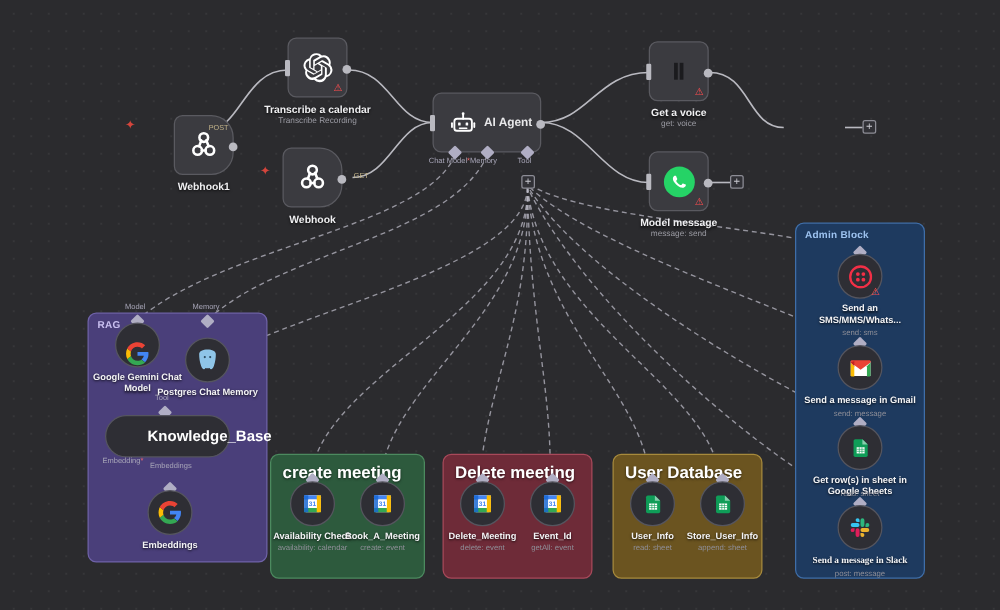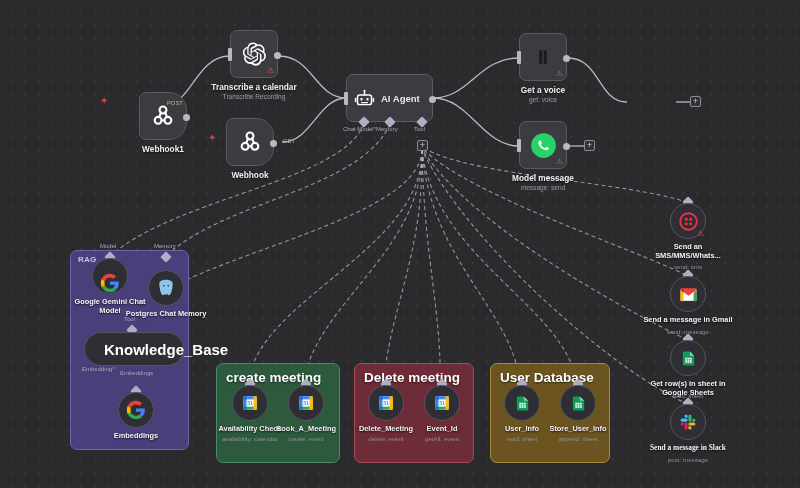--- a/index.html
+++ b/index.html
@@ -36,21 +36,21 @@
 
   
   .node {
     position:absolute;
     width:48px; height:48px;
     background:#3b3b40;
     border:1px solid #5a5a60;
     border-radius:7px;
     display:flex; align-items:center; justify-content:center;
   }
-  .node.wide { width:86px; justify-content:flex-start; padding-left:7px; }
+  .node.wide { width:86px; justify-content:center; padding-left:7px; }
   .node .nlabel-in {
     color:#e8e8ea; font-size:9.5px; font-weight:bold; margin-left:6px;
     white-space:nowrap;
   }
   .nname {
     position:absolute; top:52px; left:50%; transform:translateX(-50%);
     font-size:8.3px; font-weight:bold; color:#f0f0f2;
     white-space:nowrap; text-align:center; line-height:1.15;
     text-shadow:0 1px 2px rgba(0,0,0,.8);
   }
@@ -80,21 +80,21 @@
     position:absolute; left:50%; transform:translateX(-50%);
     font-size:6.2px; color:#8f8f98; white-space:nowrap; text-align:center;
   }
 
   
   .pill {
     position:absolute; height:34px; border-radius:17px;
     background:#2e2e34; border:1px solid #55555e;
     display:flex; align-items:center; padding:0 12px; gap:7px;
   }
-  .pill span.t { color:#fff; font-size:15px; font-weight:bold; white-space:nowrap; }
+  .pill span.t { color:#fff; font-size:12px; font-weight:bold; white-space:nowrap;margin-left:14px; }
 
   
   .port {
     position:absolute; width:7px; height:7px; border-radius:50%;
     background:#b9b9c0;
   }
   .port-in {
     position:absolute; width:4px; height:13px; border-radius:1px;
     background:#b9b9c0;
   }
@@ -160,36 +160,39 @@
     <path class="dash" d="M422,150 C430,260 514,312 520,384"></path>
     <path class="dash" d="M422,150 C434,258 570,310 576,384"></path>
     <path class="dash" d="M424,148 C470,176 628,182 686,202"></path>
     <path class="dash" d="M424,150 C472,196 626,246 686,275"></path>
     <path class="dash" d="M424,152 C472,226 624,310 686,339"></path>
     <path class="dash" d="M424,154 C474,252 622,376 686,403"></path>
 
     <path class="dash" d="M108,366 C108,380 120,382 136,390"></path>
   </svg>
 
-  <div class="group" style="left:70px;top:250px;width:119px;height:200px;background:#4a3f7a;border-color:#6f62a8;">
+  <div class="group" style="left:70px;top:250px;width:144px;height:200px;background:#4a3f7a;border-color:#6f62a8;">
     <div class="group-label" style="color:#c9c0f0;">RAG</div>
   </div>
 
   <div class="group" style="left:216px;top:363px;width:124px;height:100px;background:#2d5a3d;border-color:#4c8a5f;">
     <div class="group-title">create meeting</div>
   </div>
 
   <div class="group" style="left:354px;top:363px;width:120px;height:100px;background:#6e2b38;border-color:#a8495a;">
     <div class="group-title">Delete meeting</div>
   </div>
 
   <div class="group" style="left:490px;top:363px;width:120px;height:100px;background:#6b5420;border-color:#a78a3c;">
     <div class="group-title">User Database</div>
   </div>
 
+  <div class="group" style="left:636px;top:178px;width:104px;height:285px;background:#1e3a5f;border-color:#3f6ea8;">
+    <div class="group-label" style="color:#9dc2ef;">Admin Block</div>
+  </div>
 
   <div class="redmark" style="left:100px;top:96px;">✦</div>
   <div class="redmark" style="left:208px;top:133px;">✦</div>
 
   <div class="node" style="left:110px;top:92px;border-radius:7px 18px 18px 7px;margin-left:29px;">
     <svg width="26" height="26" viewBox="0 0 24 24">
       <g fill="none" stroke="#fff" stroke-width="1.9" stroke-linecap="round">
         <circle cx="7.5" cy="16" r="3.2"></circle>
           <circle cx="16.5" cy="16" r="3.2"></circle>
           <circle cx="12" cy="6.5" r="3.2"></circle>

